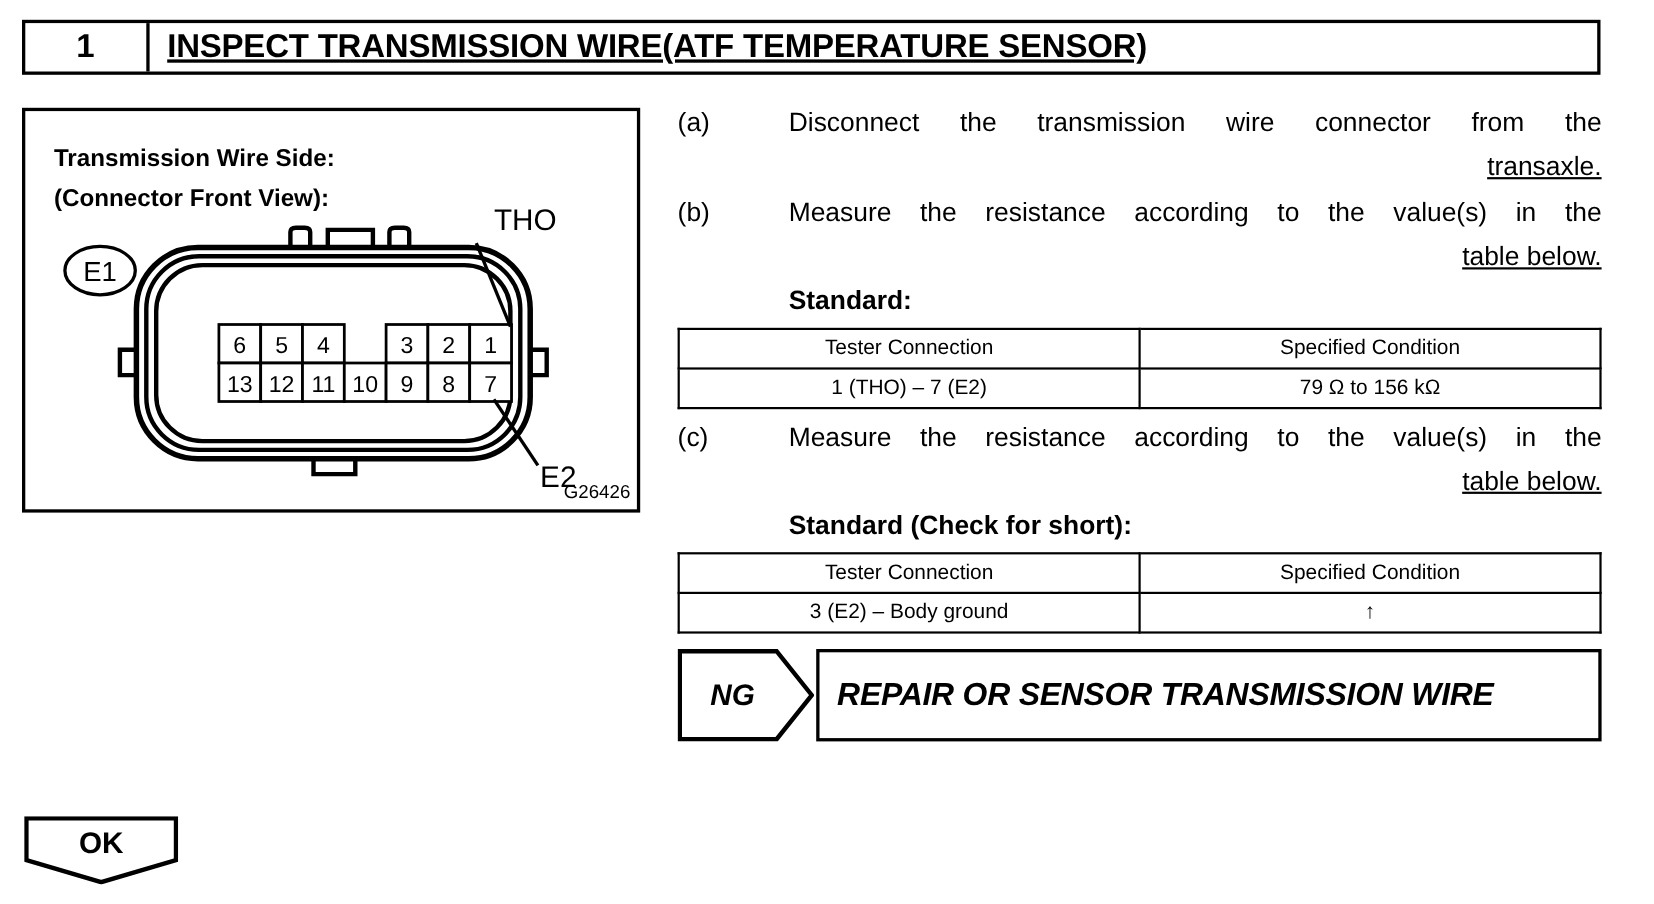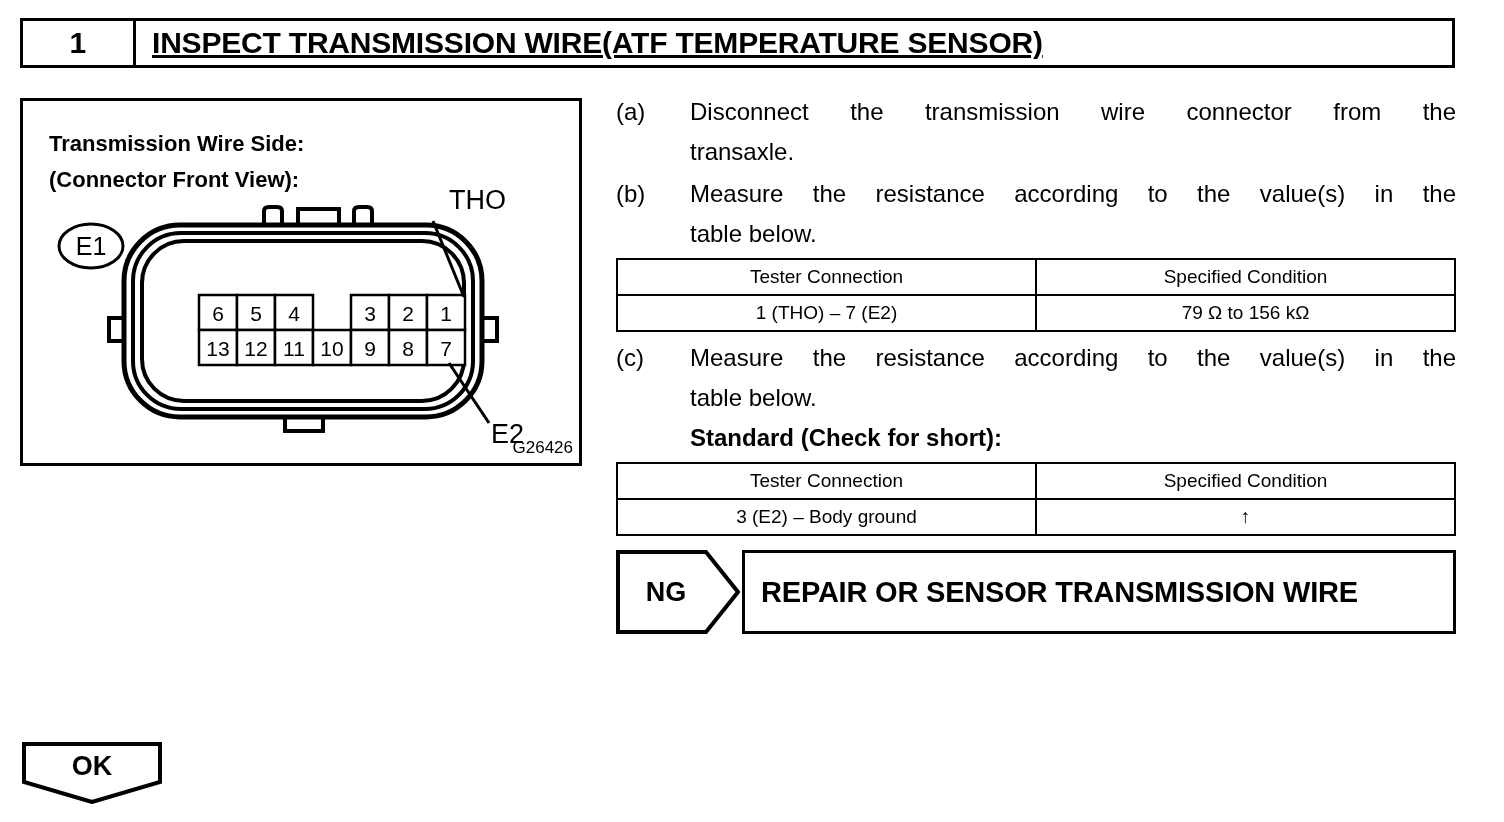--- a/index.html
+++ b/index.html
@@ -78,26 +78,27 @@
     flex: 0 0 74px;
     font-size: 24px;
     line-height: 40px;
   }
   .instr-body {
     flex: 1;
     font-size: 24px;
     line-height: 40px;
     text-align: justify;
     text-justify: inter-word;
+    margin-left: 27px;
   }
   .instr-body .just-line {
     text-align: justify;
     text-align-last: justify;
   }
-  .instr-body .last-line { text-align: left; }
+  .instr-body .last-line { text-align: right; text-decoration: underline; }
   .instr-standard {
     font-weight: bold;
     font-size: 24px;
     line-height: 40px;
   }
 
   
   table.spec {
     border-collapse: collapse;
     width: 840px;
@@ -116,20 +117,21 @@
   }
   table.spec col.c1 { width: 50%; }
   table.spec col.c2 { width: 50%; }
 
   
   .result-row {
     position: relative;
     width: 840px;
     height: 92px;
     margin-top: 14px;
+    font-style: italic;
   }
   .ng-badge {
     position: absolute;
     left: 0; top: 0;
     width: 124px; height: 84px;
   }
   .ng-label {
     position: absolute;
     left: 0; top: 0;
     width: 100px; height: 84px;
@@ -262,20 +264,21 @@
         <div class="just-line">Disconnect the transmission wire connector from the</div>
         <div class="last-line">transaxle.</div>
       </div>
     </div>
 
     <div class="instruction">
       <div class="instr-marker">(b)</div>
       <div class="instr-body">
         <div class="just-line">Measure the resistance according to the value(s) in the</div>
         <div class="last-line">table below.</div>
+        <div class="instr-standard">Standard:</div>
       </div>
     </div>
 
     <table class="spec">
       <colgroup>
           <col class="c1">
           <col class="c2">
         </colgroup>
       <thead>
         <tr>

